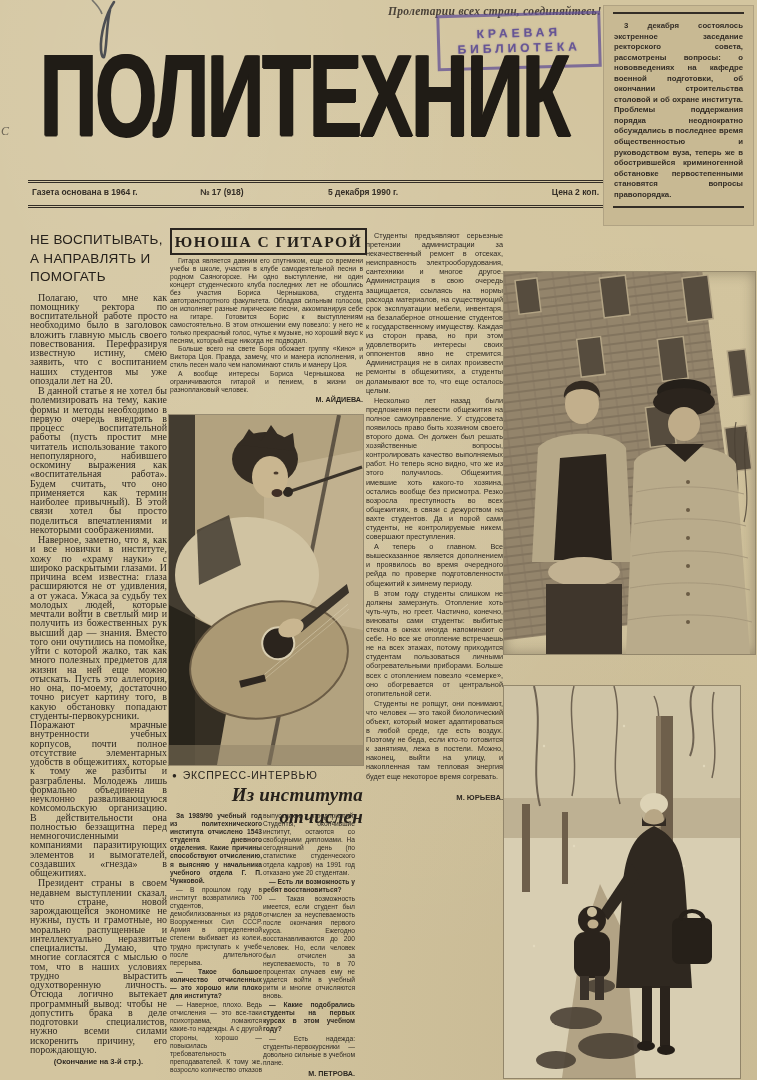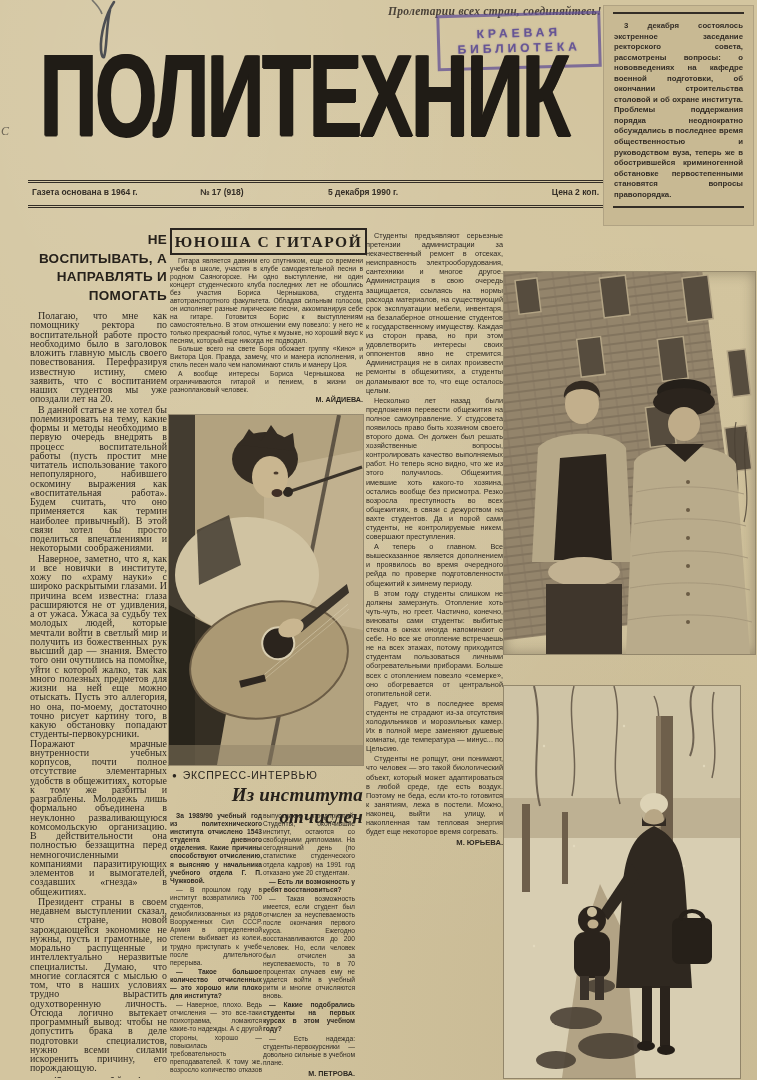--- a/index.html
+++ b/index.html
@@ -30,21 +30,21 @@
   .dl-founded{left:4px;} .dl-issue{left:172px;} .dl-date{left:300px;} .dl-price{right:4px;}
   .rector-note{left:604px;top:6px;width:149px;height:219px;background:#c8b993;box-shadow:0 0 0 1px rgba(70,58,42,.25);}
   .note-rule{height:2px;background:#332d26;margin:6px 9px 5px 9px;}
   .rector-note .txt{padding:2px 10px;font-size:7.8px;font-weight:bold;line-height:10.55px;text-align:justify;text-indent:10px;color:#332d26;}
   
   .pen-mark{left:86px;top:0;}
   .pen-c{left:1px;top:124px;font:italic 12px "Liberation Serif",serif;color:#3a3630;opacity:.7;}
   
   .col{overflow:hidden;text-align:justify;}
   .col p{margin:0 0 1px 0;text-indent:8px;}
-  .headline{font-weight:bold;text-align:right;color:#26211b;}
+  .headline{font-weight:normal;text-align:left;color:#26211b;}
   .byline{text-align:right;font-weight:bold;}
   
   .art-left{left:30px;top:231px;width:137px;height:847px;}
   .art-left .headline{font-size:13.5px;line-height:18.5px;letter-spacing:.3px;margin-bottom:6px;}
   .art-left .body{font-size:10px;line-height:9.25px;height:762px;overflow:hidden;font-family:Liberation Serif, serif;}
   .continuation{font-weight:bold;font-size:7.6px;margin-top:2px;text-align:center;}
   
   .guitar-head{left:170px;top:228px;width:193px;height:23px;border:2px solid #2b2620;
     display:flex;align-items:center;justify-content:center;
     font:bold 15.5px "Liberation Serif",serif;letter-spacing:1.5px;color:#26211b;text-align:center;}
@@ -62,21 +62,21 @@
   .iv-cols{left:170px;top:812px;width:193px;height:264px;display:flex;gap:1px;}
   .iv-col{width:92px;height:264px;overflow:hidden;text-align:justify;font-size:6.7px;line-height:8.1px;}
   .iv-col p{margin:0 0 1px 0;text-indent:6px;}
   .iv-col p.b{font-weight:bold;}
   .iv-col p.noind{text-indent:0;}
   .iv-col .byline{font-size:7.2px;margin-top:3px;}
   
   .art-raid{left:366px;top:231px;width:137px;height:847px;}
   .art-raid .headline{font-size:13.5px;line-height:18.5px;margin-bottom:7px;}
   .art-raid .body{font-size:7.3px;line-height:9.1px;height:790px;overflow:hidden;}
-  .art-raid .byline{font-size:7.6px;margin-top:2px;}
+  .art-raid .byline{font-size:7.6px;margin-top:12px;}
 </style>
 </head>
 <body>
 
 <div class="page">
 
   <svg class="abs pen-mark" width="46" height="64" viewBox="0 0 46 64">
     <path d="M28 2 C 20 14, 14 34, 15 50 C 15.5 56, 17 58, 18 57 C 21 50, 20 26, 24 10" fill="none" stroke="#353a44" stroke-width="2.6" stroke-linecap="round" opacity="0.85"></path>
     <path d="M6 0 C 10 4, 14 8, 16 14" fill="none" stroke="#353a44" stroke-width="1.6" opacity="0.6"></path>
   </svg>
@@ -175,21 +175,20 @@
     </div>
   </div>
 
   <div class="abs col art-raid">
     <div class="body">
       <div>
           <p>Студенты предъявляют серьезные претензии администрации за некачественный ремонт в отсеках, неисправность электрооборудования, сантехники и многое другое. Администрация в свою очередь защищается, ссылаясь на нормы расхода материалов, на существующий срок эксплуатации мебели, инвентаря, на безалаберное отношение студентов к государственному имуществу. Каждая из сторон права, но при этом удовлетворить интересы своих оппонентов явно не стремится. Администрация не в силах произвести ремонты в общежитиях, а студенты доламывают все то, что еще осталось целым.</p>
           <p>Несколько лет назад были предложения перевести общежития на полное самоуправление. У студсовета появилось право быть хозяином своего второго дома. Он должен был решать хозяйственные вопросы, контролировать качество выполняемых работ. Но теперь ясно видно, что же из этого получилось. Общежития, имевшие хоть какого-то хозяина, остались вообще без присмотра. Резко возросла преступность во всех общежитиях, в связи с дежурством на вахте студентов. Да и порой сами студенты, не контролируемые никем, совершают преступления.</p>
           <p>А теперь о главном. Все вышесказанное является дополнением и проявилось во время очередного рейда по проверке подготовленности общежитий к зимнему периоду.</p>
           <p>В этом году студенты слишком не должны замерзнуть. Отопление хоть чуть-чуть, но греет. Частично, конечно, виноваты сами студенты: выбитые стекла в окнах иногда напоминают о себе. Но все же отопление встречаешь не на всех этажах, потому приходится студентам пользоваться личными обогревательными приборами. Больше всех с отоплением повезло «семерке», оно обогревается от центральной отопительной сети.</p>
-          <p>Радует, что в последнее время студенты не страдают из-за отсутствия холодильников и морозильных камер. Их в полной мере заменяют душевые комнаты, где температура — минус... по Цельсию.</p>
           <p>Студенты не ропщут, они понимают, что человек — это такой биологический объект, который может адаптироваться в любой среде, где есть воздух. Поэтому не беда, если кто-то готовится к занятиям, лежа в постели. Можно, наконец, выйти на улицу, и накопленная там тепловая энергия будет еще некоторое время согревать.</p>
         </div>
       <div class="byline">М. ЮРЬЕВА.</div>
     </div>
   </div>
 
   <svg class="abs photo photo-dorm" width="251" height="382" viewBox="0 0 251 382">
     <defs>
       <pattern id="brick" width="16" height="9" patternUnits="userSpaceOnUse">
         <rect width="16" height="9" fill="#93846b"></rect>

